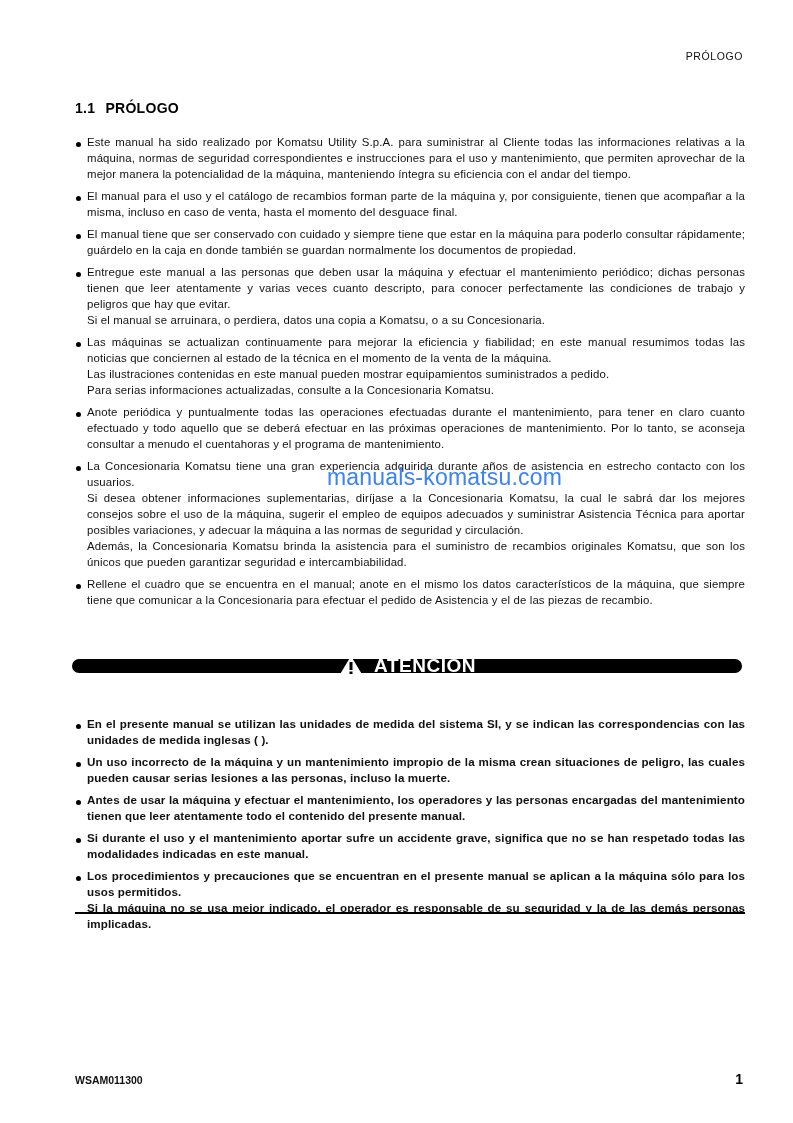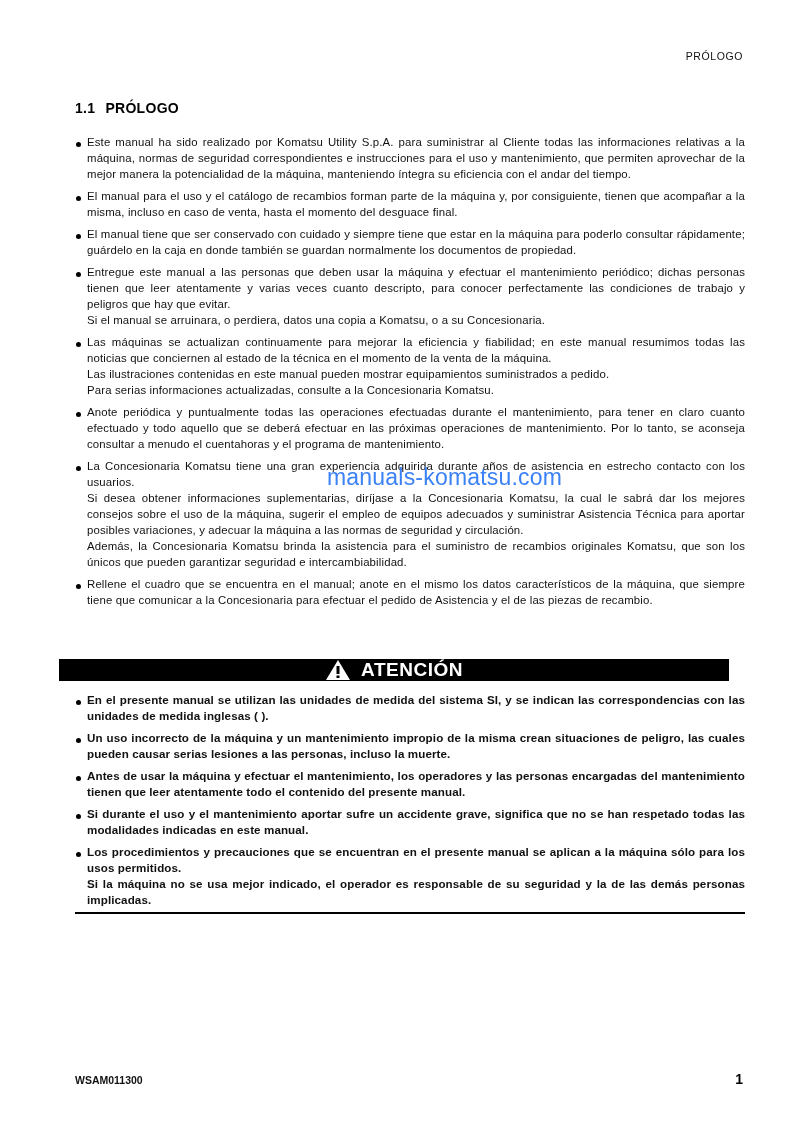--- a/index.html
+++ b/index.html
@@ -5,24 +5,24 @@
   html, body { margin: 0; padding: 0; background: #ffffff; }
   body { width: 793px; height: 1123px; position: relative; overflow: hidden; color: #000; font-family: "Liberation Sans", sans-serif; }
   .running-head { position: absolute; top: 50px; right: 50px; font-size: 10.5px; letter-spacing: 0.6px; color: #111; }
   .title { position: absolute; top: 100px; left: 75px; font-size: 14px; font-weight: bold; letter-spacing: 0.3px; margin: 0; }
   .title .num { margin-right: 10px; }
   .content { position: absolute; left: 75px; width: 670px; top: 134px; }
   ul.bullets { list-style: none; margin: 0; padding: 0; }
   ul.bullets li { position: relative; padding-left: 12px; font-size: 11.4px; line-height: 16px; margin-bottom: 6px; text-align: justify; letter-spacing: 0.15px; color: #111; }
   ul.bullets li::before { content: ""; position: absolute; left: 1px; top: 8px; width: 5px; height: 5px; border-radius: 50%; background: #000; }
   ul.bullets li p { margin: 0; }
-  .warn-banner { position: absolute; left: 59px; top: 659px; width: 670px; height: 22px; background: #000; color: #fff; display: flex; align-items: center; justify-content: center; }
+  .warn-banner { position: absolute; left: 72px; top: 659px; width: 670px; height: 14px; background: #000; color: #fff; display: flex; align-items: center; justify-content: center; border-radius: 9px; }
   .warn-banner .warn-icon { width: 26px; height: 22px; margin-right: 10px; display: inline-block; }
   .warn-banner .warn-text { font-size: 19px; font-weight: bold; letter-spacing: 0.5px; }
-  .warn-content { position: absolute; left: 75px; width: 670px; top: 692px; }
+  .warn-content { position: absolute; left: 75px; width: 670px; top: 716px; }
   .warn-content ul.bullets li { font-weight: bold; font-size: 11.6px; letter-spacing: 0.1px; }
   .rule { position: absolute; left: 75px; width: 670px; top: 912px; height: 2px; background: #000; }
   .watermark { position: absolute; top: 466px; left: 327px; font-size: 23px; color: #3b82f6; letter-spacing: 0.2px; font-family: "Liberation Sans", sans-serif; line-height: 1; }
   .footer-code { position: absolute; top: 1074px; left: 75px; font-size: 10.5px; color: #111; font-weight: bold; }
   .page-number { position: absolute; top: 1071px; right: 50px; font-size: 14px; font-weight: bold; }
 </style>
 </head>
 <body>
 
 <div class="running-head">PRÓLOGO</div>

